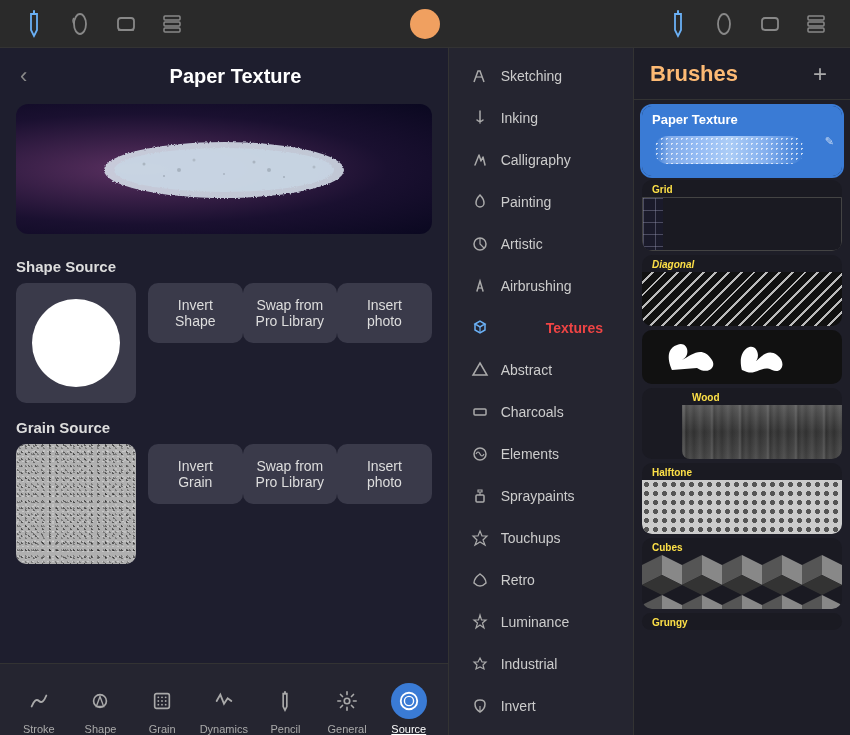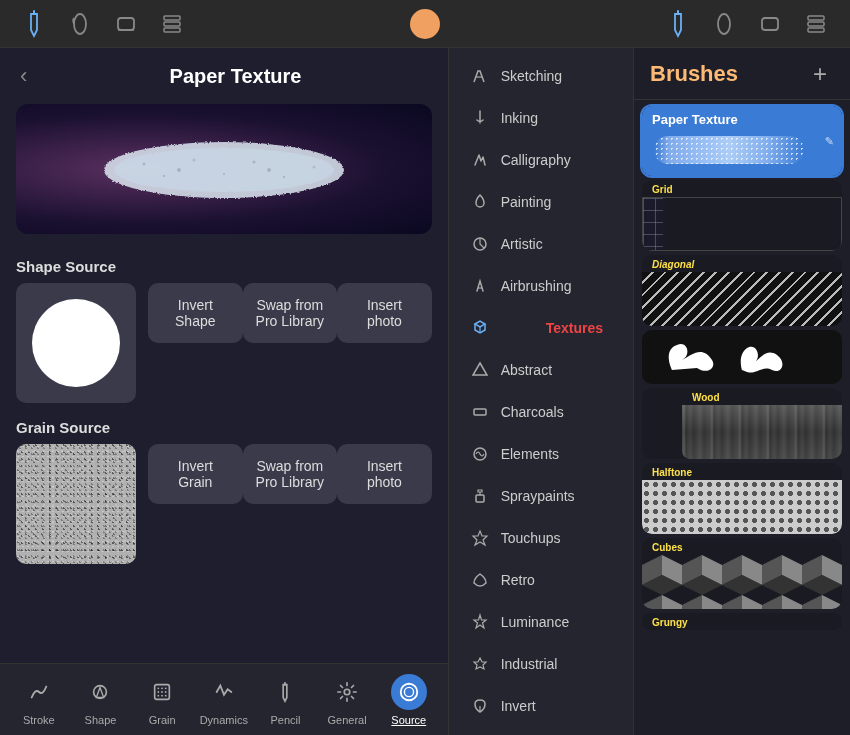--- a/index.html
+++ b/index.html
@@ -165,21 +165,21 @@
       cursor: pointer;
       width: 100%;
     }
 
     
     .bottom-tabbar {
       height: 72px;
       background: #252530;
       border-top: 1px solid #333;
       display: flex;
-      align-items: center;
+      align-items: flex-end;
       justify-content: space-around;
       padding: 0 8px;
     }
     .tab-item {
       display: flex;
       flex-direction: column;
       align-items: center;
       gap: 4px;
       cursor: pointer;
       min-width: 56px;

